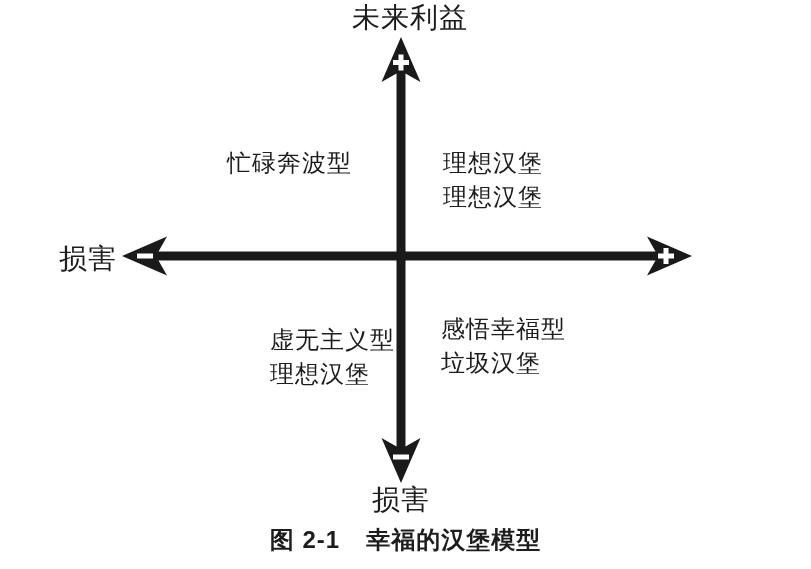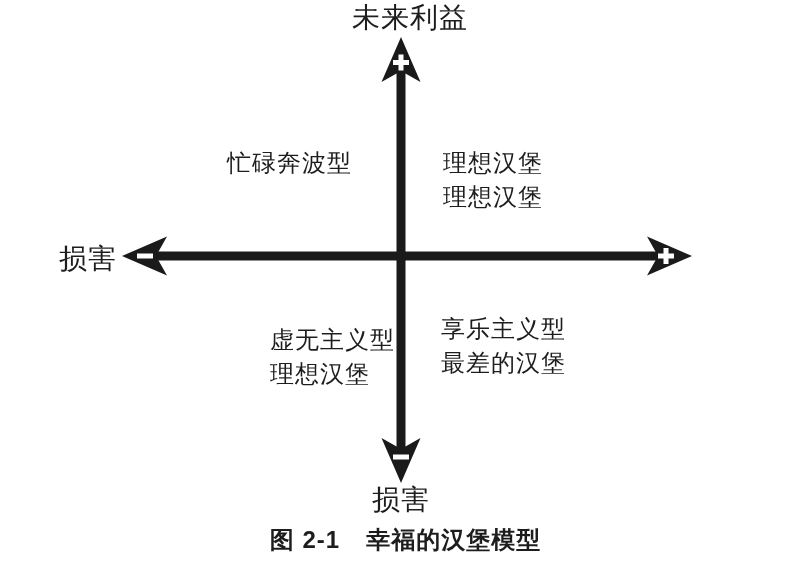--- a/index.html
+++ b/index.html
@@ -103,21 +103,21 @@
     <div>理想汉堡</div>
     <div>理想汉堡</div>
   </div>
 
   <div class="quad" style="left:223px; top:323px;margin-left:47px;">
     <div>虚无主义型</div>
     <div>理想汉堡</div>
   </div>
 
   <div class="quad" style="left:441px; top:312px;">
-    <div>享乐主义型</div>
-    <div>最差的汉堡</div>
+    <div>感悟幸福型</div>
+    <div>垃圾汉堡</div>
   </div>
 
   <div class="caption">
     <span class="fig-num">图 2-1</span><span class="fig-title">幸福的汉堡模型</span>
   </div>
 
 </div>
 
 </body></html>

